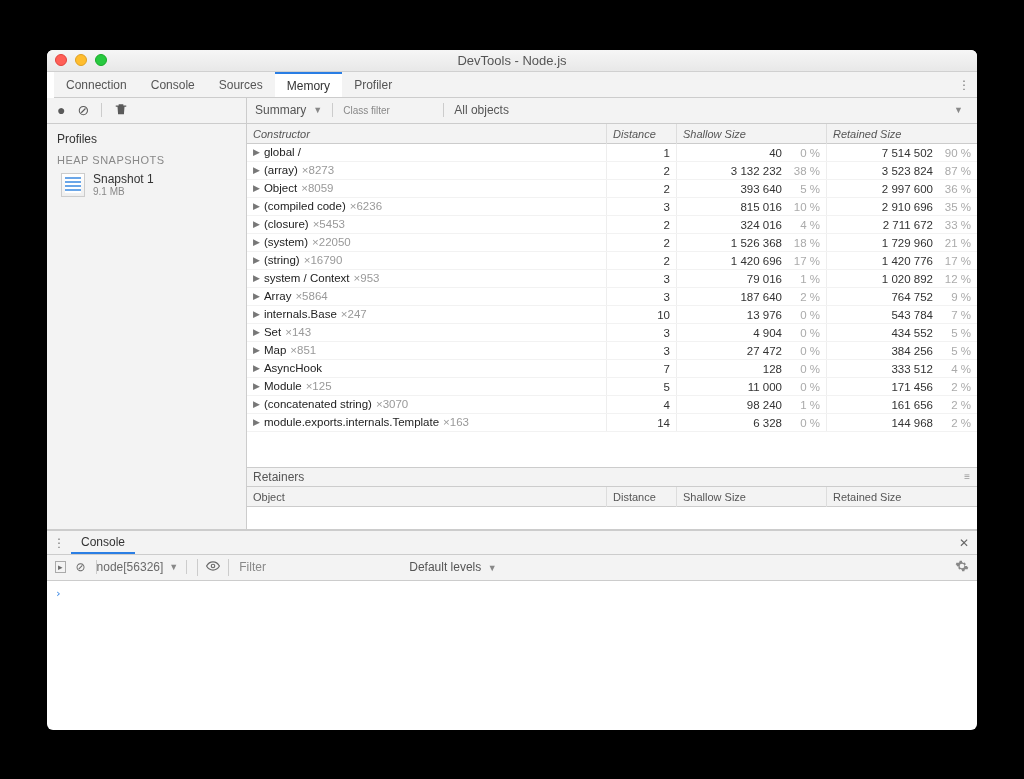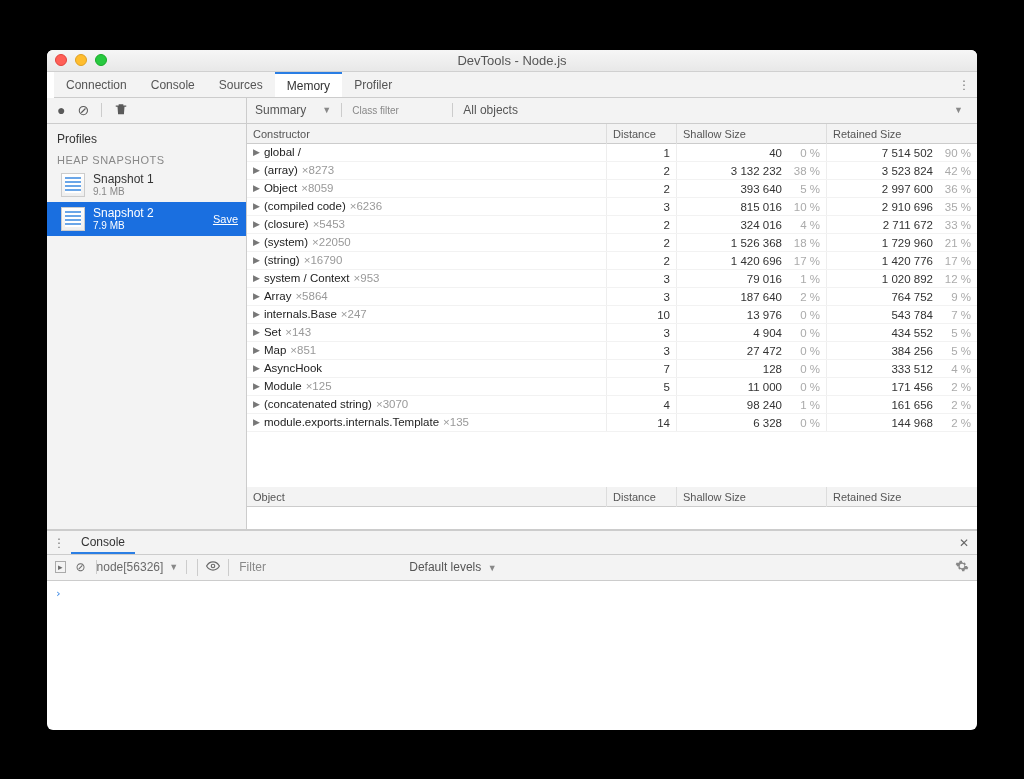--- a/index.html
+++ b/index.html
@@ -107,39 +107,39 @@
   .snap.selected .n, .snap.selected .s { color:#fff; }
   .snap .save { margin-left:auto; color:#fff; text-decoration:underline; font-size:11px; }
 
   .main { flex:1; display:flex; flex-direction:column; min-width:0; }
   .m-tools {
     height:26px; border-bottom:1px solid #ccc;
     display:flex; align-items:center; gap:10px;
     padding:0 8px; background:#f3f3f3;
     color:#555;
   }
-  .m-tools .sel { display:flex; align-items:center; gap:16px; }
+  .m-tools .sel { display:flex; align-items:center; gap:7px; }
   .m-tools .dd { color:#888; font-size:9px; }
   .m-tools input { border:none; background:transparent; font-size:10px; width:90px; }
   .m-tools input::placeholder { color:#888; }
   .m-tools .pill { border-left:1px solid #ccc; padding-left:10px; }
   .m-tools .pill2 { border-left:1px solid #ccc; padding-left:10px; display:flex; align-items:center; gap:6px; flex:1; }
   .m-tools .pill2 .dd2 { color:#888; font-size:9px; margin-left:auto; margin-right:6px; }
 
   .grid-header, .row {
     display:grid;
     grid-template-columns: 1fr 70px 150px 150px;
   }
   .grid-header {
     background:#f3f3f3;
     border-bottom:1px solid #ccc;
     height:20px; line-height:20px;
     font-size:11px; color:#555;
   }
-  .grid-header > div { padding:0 6px; border-right:1px solid #ddd; }
+  .grid-header > div { padding:0 6px; border-right:1px solid #ddd;font-style:italic; }
   .grid-header > div:last-child { border-right:none; }
 
   .rows { flex:1; overflow:auto; }
   .row { height:18px; line-height:18px; font-size:11.5px; border-bottom:1px solid #f2f2f2; }
   .row > div { padding:0 6px; border-right:1px solid #eee; white-space:nowrap; overflow:hidden; text-overflow:ellipsis; }
   .row > div:last-child { border-right:none; }
   .cell-ctor { display:flex; align-items:center; gap:4px; }
   .tri { color:#777; font-size:9px; }
   .xcount { color:#999; }
   .cell-num { text-align:right; color:#333; }
@@ -231,28 +231,20 @@
         <div class="sb-section">HEAP SNAPSHOTS</div>
 
         <div class="snap">
           <div class="thumb"></div>
           <div class="meta">
             <span class="n">Snapshot 1</span>
             <span class="s">9.1 MB</span>
           </div>
         </div>
 
-        <div class="snap selected">
-          <div class="thumb"></div>
-          <div class="meta">
-            <span class="n">Snapshot 2</span>
-            <span class="s">7.9 MB</span>
-          </div>
-          <a class="save">Save</a>
-        </div>
       </div>
 
       <div class="main">
         <div class="m-tools">
           <div class="sel">
             <span>Summary</span>
             <span class="dd">▼</span>
           </div>
           <div class="pill">
             <input placeholder="Class filter" style="">
@@ -281,21 +273,21 @@
               <div class="cell-num"><span class="sz">7 514 502</span><span class="pct">90 %</span></div>
             </div>
             <div class="row">
               <div class="cell-ctor">
                 <span class="tri">▶</span> 
                 <span>(array)</span> 
                 <span class="xcount">×8273</span>
               </div>
               <div class="cell-num">2</div>
               <div class="cell-num"><span class="sz">3 132 232</span><span class="pct">38 %</span></div>
-              <div class="cell-num"><span class="sz">3 523 824</span><span class="pct">42 %</span></div>
+              <div class="cell-num"><span class="sz">3 523 824</span><span class="pct">87 %</span></div>
             </div>
             <div class="row">
               <div class="cell-ctor">
                 <span class="tri">▶</span> 
                 <span>Object</span> 
                 <span class="xcount">×8059</span>
               </div>
               <div class="cell-num">2</div>
               <div class="cell-num"><span class="sz">393 640</span><span class="pct">5 %</span></div>
               <div class="cell-num"><span class="sz">2 997 600</span><span class="pct">36 %</span></div>
@@ -416,28 +408,32 @@
                 <span class="xcount">×3070</span>
               </div>
               <div class="cell-num">4</div>
               <div class="cell-num"><span class="sz">98 240</span><span class="pct">1 %</span></div>
               <div class="cell-num"><span class="sz">161 656</span><span class="pct">2 %</span></div>
             </div>
             <div class="row">
               <div class="cell-ctor">
                 <span class="tri">▶</span> 
                 <span>module.exports.internals.Template</span> 
-                <span class="xcount">×135</span>
+                <span class="xcount">×163</span>
               </div>
               <div class="cell-num">14</div>
               <div class="cell-num"><span class="sz">6 328</span><span class="pct">0 %</span></div>
               <div class="cell-num"><span class="sz">144 968</span><span class="pct">2 %</span></div>
             </div>
           </div>
 
+        <div class="retain-head">
+          <span>Retainers</span>
+          <span class="ham">≡</span>
+        </div>
         <div class="retain-cols">
           <div>Object</div>
           <div>Distance</div>
           <div>Shallow Size</div>
           <div>Retained Size</div>
         </div>
         <div class="retain-body"></div>
       </div>
 
     </div>

